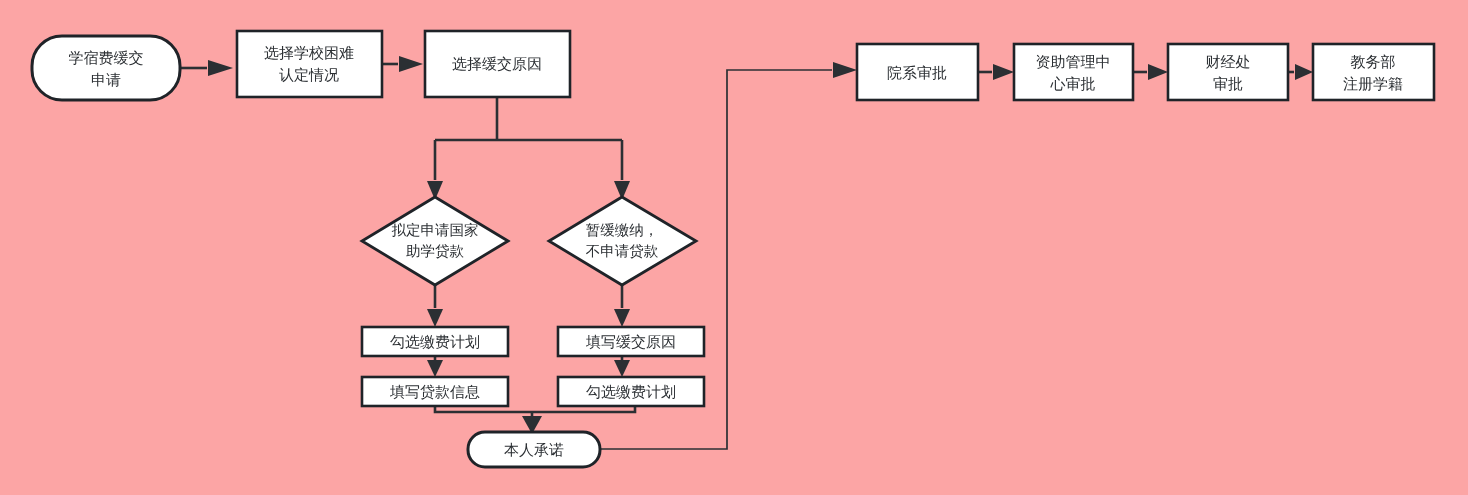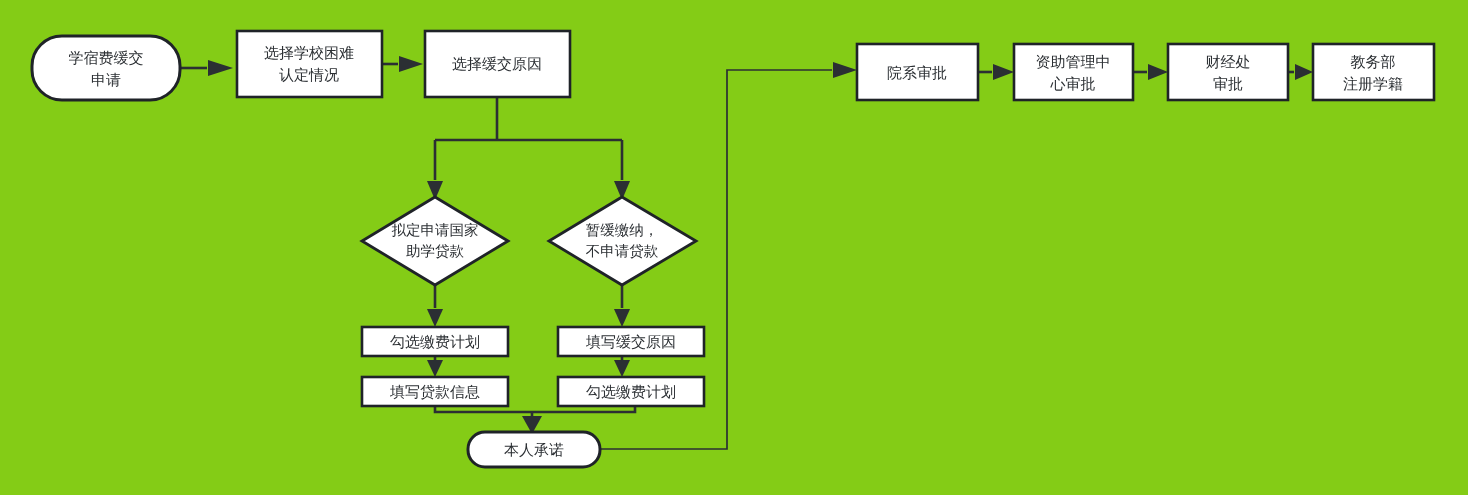--- a/index.html
+++ b/index.html
@@ -7,21 +7,21 @@
     padding: 0;
     background: #ffffff;
   }
   body {
     font-family: "DejaVu Sans", "Liberation Sans", sans-serif;
   }
   #flow-root {
     position: relative;
     width: 1468px;
     height: 495px;
-    background: #84cc16;
+    background: #fca5a5;
     overflow: hidden;
   }
   svg#flow-svg {
     position: absolute;
     left: 0;
     top: 0;
     width: 1468px;
     height: 495px;
     display: block;
   }

